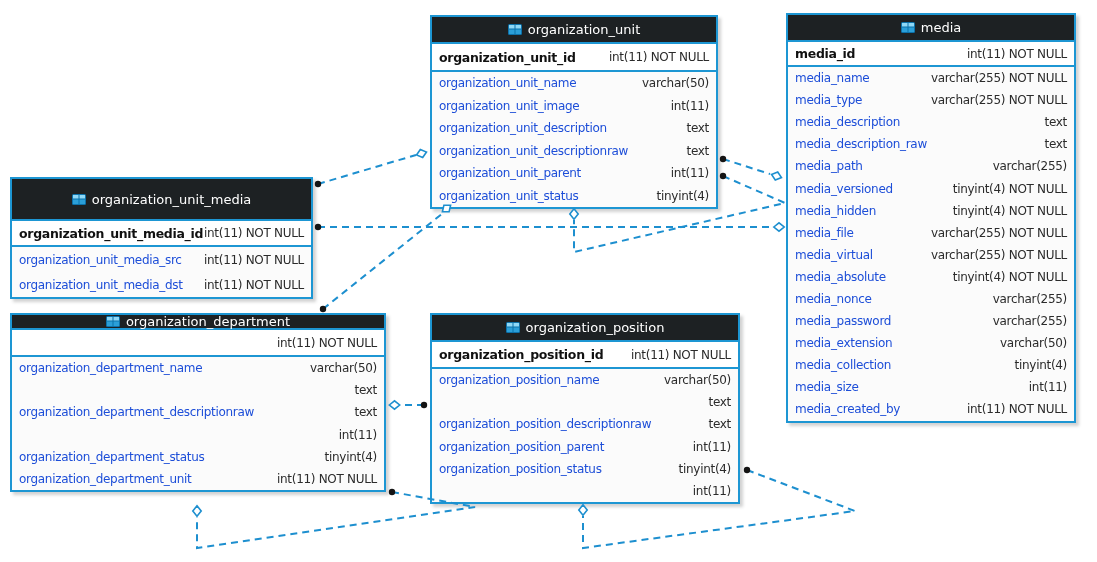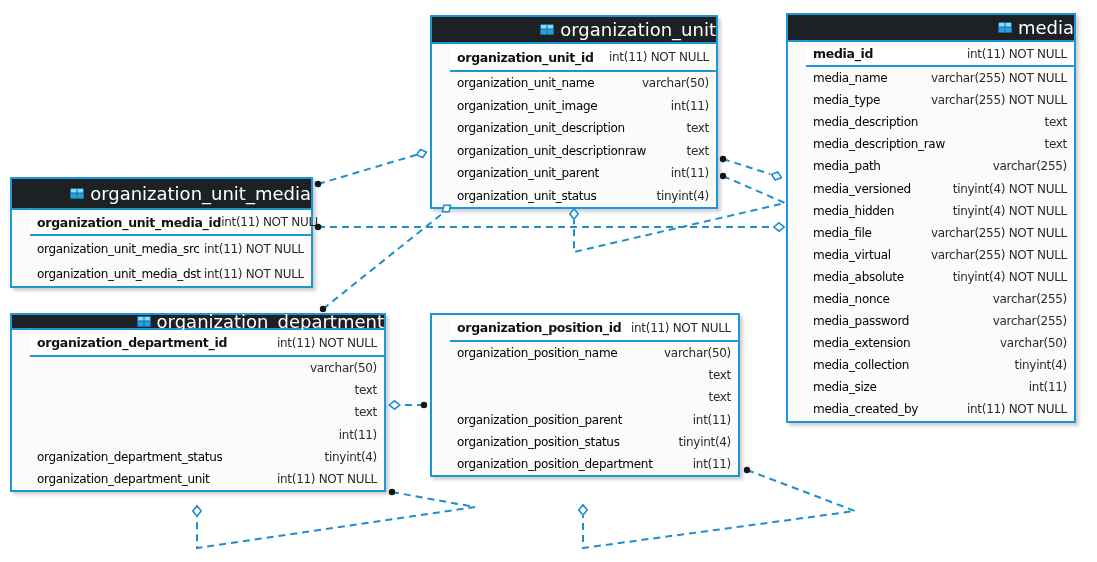--- a/index.html
+++ b/index.html
@@ -6,31 +6,31 @@
   #canvas{
     position:relative;width:1097px;height:562px;background:#ffffff;overflow:hidden;
     font-family:"DejaVu Sans","Liberation Sans",sans-serif;
   }
   .table{
     position:absolute;box-sizing:border-box;background:#fbfbfb;
     border:2px solid #1d96d3;box-shadow:3px 3px 3px rgba(0,0,0,.18);
     z-index:1;
   }
   .thead{
-    display:flex;align-items:center;justify-content:flex-end;gap:6px;
+    display:flex;align-items:center;justify-content:center;gap:6px;
     background:#1d2123;color:#ffffff;box-sizing:border-box;
-    border-bottom:2px solid #1d96d3;font-size:18px;
+    border-bottom:2px solid #1d96d3;font-size:13px;
   }
   .ticon{display:inline-flex;align-items:center;}
   .row{
     display:flex;align-items:center;box-sizing:border-box;
-    padding:0 7px;white-space:nowrap;background:transparent;margin-left:18px;
+    padding:0 7px;white-space:nowrap;background:transparent;
   }
   .row.pk{background:#ffffff;border-bottom:2px solid #1d96d3;}
-  .cname{font-size:12px;color:#000000;letter-spacing:-0.3px;}
+  .cname{font-size:12px;color:#1d4ed8;letter-spacing:-0.3px;}
   .pkname{font-weight:bold;font-size:12.5px;color:#111;}
   .ctype{font-size:12px;color:#2b2b2b;margin-left:auto;letter-spacing:-0.3px;}
   #relations{position:absolute;left:0;top:0;z-index:2;pointer-events:none;}
   .rel{fill:none;stroke:#1d8fcf;stroke-width:2;stroke-dasharray:7 5;}
   .dot{fill:#141414;stroke:none;}
   .diamond{fill:#ffffff;stroke:#1d8fcf;stroke-width:1.6;}
 </style>
 </head>
 <body>
 
@@ -205,21 +205,21 @@
       <div class="row" style="height:22.1px">
         <span class="cname">media_size</span>
         <span class="ctype">int(11)</span>
       </div>
       <div class="row" style="height:22.1px">
         <span class="cname">media_created_by</span>
         <span class="ctype">int(11) NOT NULL</span>
       </div>
     </div>
     <div class="table" style="left: 10px; top: 177px; width: 303px;">
-      <div class="thead" style="height:31px">
+      <div class="thead" style="height:42px">
         <span class="ticon">
           <svg width="14" height="11" viewBox="0 0 14 11" aria-hidden="true">
             <rect x="0" y="0" width="14" height="11" rx="1.5" fill="#0d72aa"></rect>
             <rect x="1" y="1" width="5.5" height="3.5" fill="#8fd8f6"></rect>
             <rect x="7.5" y="1" width="5.5" height="3.5" fill="#8fd8f6"></rect>
             <rect x="1" y="5.5" width="5.5" height="4.5" fill="#2b9fd8"></rect>
             <rect x="7.5" y="5.5" width="5.5" height="4.5" fill="#2b9fd8"></rect>
           </svg>
         </span>
         <span class="ttitle">organization_unit_media</span>
@@ -244,65 +244,78 @@
             <rect x="0" y="0" width="14" height="11" rx="1.5" fill="#0d72aa"></rect>
             <rect x="1" y="1" width="5.5" height="3.5" fill="#8fd8f6"></rect>
             <rect x="7.5" y="1" width="5.5" height="3.5" fill="#8fd8f6"></rect>
             <rect x="1" y="5.5" width="5.5" height="4.5" fill="#2b9fd8"></rect>
             <rect x="7.5" y="5.5" width="5.5" height="4.5" fill="#2b9fd8"></rect>
           </svg>
         </span>
         <span class="ttitle">organization_department</span>
       </div>
       <div class="row pk" style="height:27px">
-        <span class="cname pkname">organization_department_id</span>
-        <span class="ctype">int(11) NOT NULL</span>
-      </div>
-      <div class="row" style="height:22.2px">
+        <span class="ctype">int(11) NOT NULL</span>
+      </div>
+      <div class="row" style="height:22.2px">
+        <span class="cname">organization_department_name</span>
         <span class="ctype">varchar(50)</span>
       </div>
       <div class="row" style="height:22.2px">
         <span class="ctype">text</span>
       </div>
       <div class="row" style="height:22.2px">
+        <span class="cname">organization_department_descriptionraw</span>
         <span class="ctype">text</span>
       </div>
       <div class="row" style="height:22.2px">
         <span class="ctype">int(11)</span>
       </div>
       <div class="row" style="height:22.2px">
         <span class="cname">organization_department_status</span>
         <span class="ctype">tinyint(4)</span>
       </div>
       <div class="row" style="height:22.2px">
         <span class="cname">organization_department_unit</span>
         <span class="ctype">int(11) NOT NULL</span>
       </div>
     </div>
     <div class="table" style="left: 430px; top: 313px; width: 310px;">
+      <div class="thead" style="height:27px">
+        <span class="ticon">
+          <svg width="14" height="11" viewBox="0 0 14 11" aria-hidden="true">
+            <rect x="0" y="0" width="14" height="11" rx="1.5" fill="#0d72aa"></rect>
+            <rect x="1" y="1" width="5.5" height="3.5" fill="#8fd8f6"></rect>
+            <rect x="7.5" y="1" width="5.5" height="3.5" fill="#8fd8f6"></rect>
+            <rect x="1" y="5.5" width="5.5" height="4.5" fill="#2b9fd8"></rect>
+            <rect x="7.5" y="5.5" width="5.5" height="4.5" fill="#2b9fd8"></rect>
+          </svg>
+        </span>
+        <span class="ttitle">organization_position</span>
+      </div>
       <div class="row pk" style="height:27px">
         <span class="cname pkname">organization_position_id</span>
         <span class="ctype">int(11) NOT NULL</span>
       </div>
       <div class="row" style="height:22.2px">
         <span class="cname">organization_position_name</span>
         <span class="ctype">varchar(50)</span>
       </div>
       <div class="row" style="height:22.2px">
         <span class="ctype">text</span>
       </div>
       <div class="row" style="height:22.2px">
+        <span class="cname">organization_position_descriptionraw</span>
         <span class="ctype">text</span>
       </div>
       <div class="row" style="height:22.2px">
         <span class="cname">organization_position_parent</span>
         <span class="ctype">int(11)</span>
       </div>
       <div class="row" style="height:22.2px">
         <span class="cname">organization_position_status</span>
         <span class="ctype">tinyint(4)</span>
       </div>
       <div class="row" style="height:22.2px">
-        <span class="cname">organization_position_department</span>
         <span class="ctype">int(11)</span>
       </div>
     </div>
   </div>
 
 </body></html>

